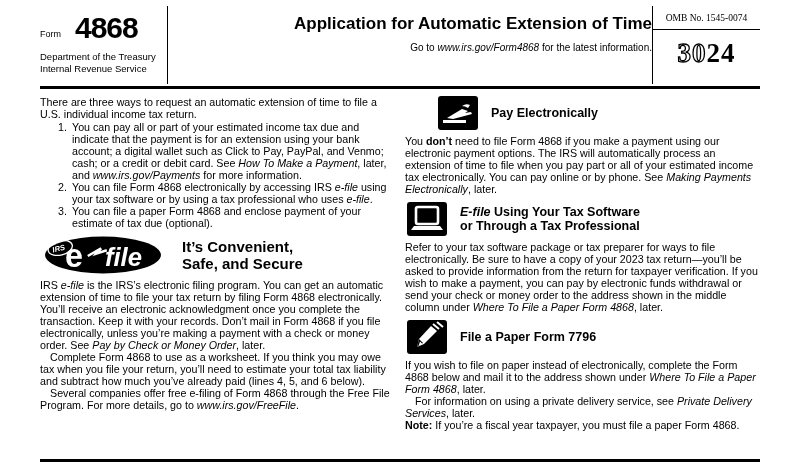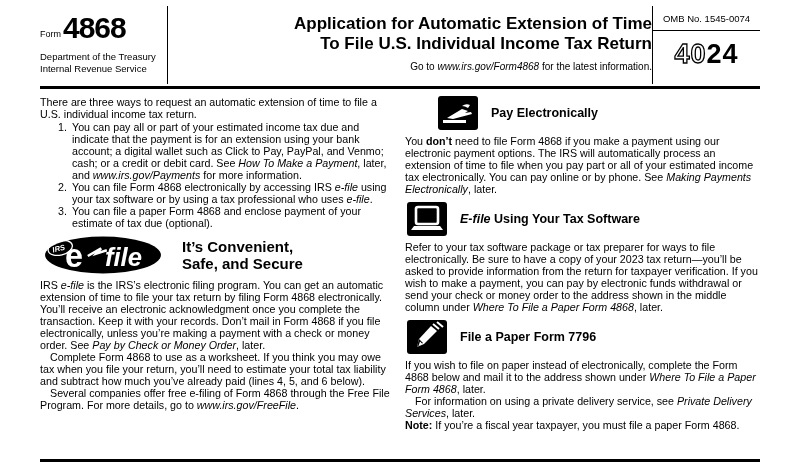--- a/index.html
+++ b/index.html
@@ -7,28 +7,28 @@
   .page {
     position:relative; width:792px; height:468px; background:#fff;
     font-family:"Liberation Sans", sans-serif; color:#000; overflow:hidden;
   }
   .seg-i { font-style:italic; }
   .seg-b { font-weight:bold; }
 
   
   .hdr { display:flex; margin:6px 32px 0 40px; height:78px; }
   .hdr-left { width:128px; border-right:1.6px solid #000; padding-top:8px; }
-  .form-line { display:flex; align-items:flex-end; gap:2px; }
+  .form-line { display:flex; align-items:flex-end; gap:14px; }
   .form-word { font-size:9px; padding-bottom:3px; }
   .form-num { font-size:30px; font-weight:bold; letter-spacing:-1px; line-height:28px;text-align:right; }
   .agency { font-size:9.5px; line-height:11.5px; margin-top:9px; }
   .hdr-center { flex:1; text-align:right; padding-top:8px; }
   .title { font-size:17px; font-weight:bold; line-height:19.5px; }
   .subtitle { font-size:10px; font-weight:normal; margin-top:8px; }
-  .hdr-right { width:108px; border-left:1.6px solid #000; text-align:center; }
+  .hdr-right { width:108px; border-left:1.6px solid #000; text-align:center;font-family:Liberation Serif, serif; }
   .omb { font-size:9.5px; padding:7px 0 6px; border-bottom:1.4px solid #000; }
   .year { font-size:27px; font-weight:bold; letter-spacing:1px; margin-top:8px; }
   .year-outline { color:#fff; -webkit-text-stroke:1.3px #000; }
   .rule-thick { height:3px; background:#000; margin:2px 32px 0 40px; }
   .rule-bottom { position:absolute; left:40px; right:32px; top:459px; height:3px; background:#000; }
 
   
   .cols { display:flex; gap:10px; margin:7px 32px 0 40px; font-size:10.7px; line-height:12px; }
   .col { flex:1; min-width:0; }
   p { margin:0; }
@@ -63,28 +63,27 @@
         <span class="form-num">4868</span>
       </div>
       <div class="agency">
         <div>Department of the Treasury</div>
         <div>Internal Revenue Service</div>
       </div>
     </div>
     <div class="hdr-center">
       <div class="title">
         <div>Application for Automatic Extension of Time</div>
-        <div>To File U.S. Individual Income Tax Return</div>
       </div>
       <div class="subtitle"><span>Go to </span><span class="seg-i">www.irs.gov/Form4868</span><span> for the latest information.</span></div>
     </div>
     <div class="hdr-right">
       <div class="omb">OMB No. 1545-0074</div>
       <div class="year">
-        <span class="year-outline">40</span><span>24</span>
+        <span class="year-outline">30</span><span>24</span>
       </div>
     </div>
   </div>
   <div class="rule-thick"></div>
 
   <div class="cols">
 
     <div class="col">
       <p>There are three ways to request an automatic extension of time to file a U.S. individual income tax return.</p>
       <div class="olist">
@@ -137,21 +136,21 @@
         <p><span>You </span><span class="seg-b">don’t</span><span> need to file Form 4868 if you make a payment using our electronic payment options. The IRS will automatically process an extension of time to file when you pay part or all of your estimated income tax electronically. You can pay online or by phone. See </span><span class="seg-i">Making Payments Electronically</span><span>, later.</span></p>
       </div>
 
       <div class="sec">
         <div class="sec-head">
           <svg class="sec-icon" viewBox="0 0 40 34" xmlns="http://www.w3.org/2000/svg" aria-hidden="true">
             <rect x="0" y="0" width="40" height="34" rx="3" fill="#000"></rect>
             <rect x="9" y="5" width="22" height="17" rx="2" fill="none" stroke="#fff" stroke-width="2.6"></rect>
             <path d="M7 24 L33 24 L36 28 L4 28 Z" fill="#fff"></path>
           </svg>
-          <div class="sec-title"><span class="seg-i">E-file</span><span> Using Your Tax Software</span><br></div>
+          <div class="sec-title"><span class="seg-i">E-file</span><span> Using Your Tax Software</span><br><span>or Through a Tax Professional</span></div>
         </div>
         <p><span>Refer to your tax software package or tax preparer for ways to file electronically. Be sure to have a copy of your 2023 tax return—you’ll be asked to provide information from the return for taxpayer verification. If you wish to make a payment, you can pay by electronic funds withdrawal or send your check or money order to the address shown in the middle column under </span><span class="seg-i">Where To File a Paper Form 4868</span><span>, later.</span></p>
       </div>
 
       <div class="sec">
         <div class="sec-head">
           <svg class="sec-icon" viewBox="0 0 40 34" xmlns="http://www.w3.org/2000/svg" aria-hidden="true">
             <rect x="0" y="0" width="40" height="34" rx="3" fill="#000"></rect>
             <path d="M10 27 L12 19 L24 6 L30 11 L17 24 Z" fill="#fff"></path>
             <path d="M10 27 L12 19 L16 23 Z" fill="#000"></path>

